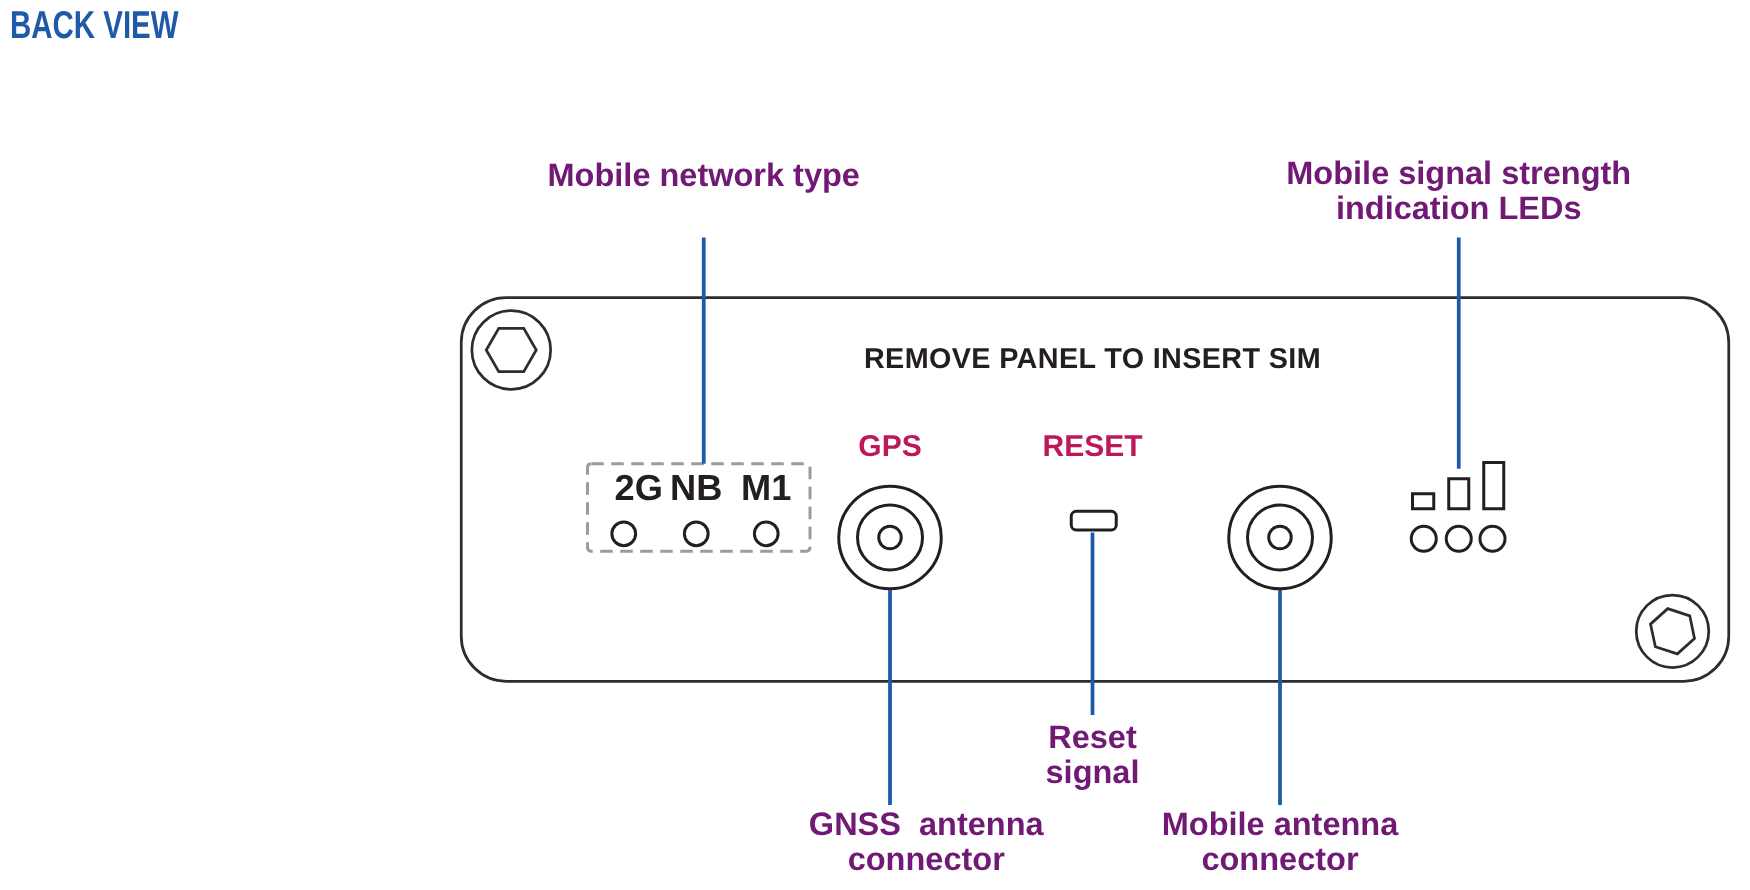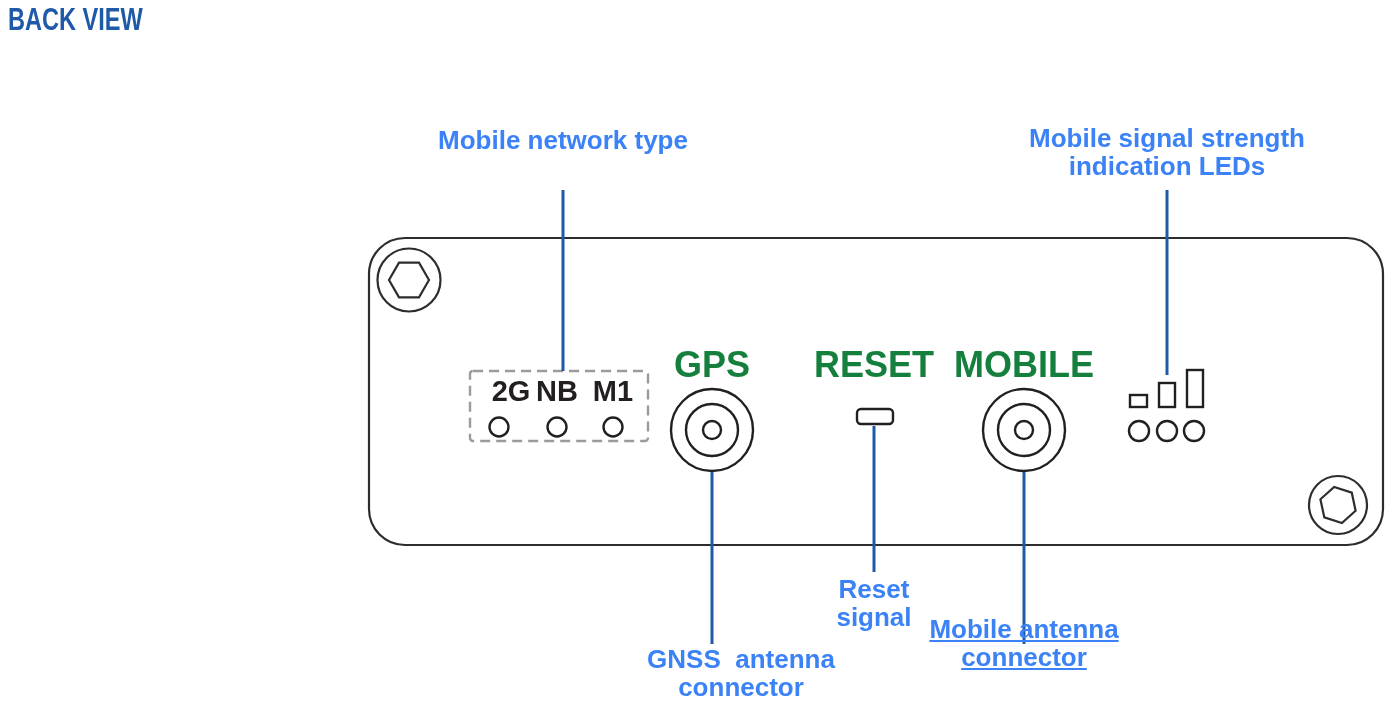--- a/index.html
+++ b/index.html
@@ -19,32 +19,32 @@
     font-size: 31px;
     font-weight: 700;
     color: #1E5AA8;
     letter-spacing: 0px;
     transform: scaleX(0.76);
     transform-origin: left top;
     white-space: nowrap;
   }
 
   .callout {
-    color: #3b82f6;
+    color: #701a75;
     font-weight: 700;
     font-size: 26px;
     line-height: 28px;
     text-align: center;
   }
   .callout .line { white-space: pre; }
 
   .device-label {
-    color: #15803d;
+    color: #be185d;
     font-weight: 700;
-    font-size: 36px;
+    font-size: 24px;
     text-align: center;
     white-space: nowrap;
   }
 
   .sim-notice {
     left: 674px; top: 273px; width: 400px;
     color: #231F20;
     font-weight: 700;
     font-size: 23px;
     letter-spacing: 0.3px;
@@ -134,37 +134,37 @@
 
   <div class="txt callout" style="left:398px; top:126px; width:330px;">
     <div class="line">Mobile network type</div>
   </div>
 
   <div class="txt callout" style="left:1002px; top:124px; width:330px;">
     <div class="line">Mobile signal strength</div>
     <div class="line">indication LEDs</div>
   </div>
 
+  <div class="txt sim-notice">REMOVE PANEL TO INSERT SIM</div>
 
   <div class="txt device-label" style="left:647px; top:344px; width:130px;">GPS</div>
   <div class="txt device-label" style="left:794px; top:344px; width:160px;">RESET</div>
-  <div class="txt device-label" style="left:944px; top:344px; width:160px;">MOBILE</div>
 
   <div class="led-label led-2g">2G</div>
   <div class="led-label led-nb">NB</div>
   <div class="led-label led-m1">M1</div>
 
   <div class="txt callout" style="left:774px; top:575px; width:200px;">
     <div class="line">Reset</div>
     <div class="line">signal</div>
   </div>
 
   <div class="txt callout" style="left:576px; top:645px; width:330px;">
     <div class="line">GNSS  antenna</div>
     <div class="line">connector</div>
   </div>
 
-  <div class="txt callout" style="left:859px; top:615px; width:330px;text-decoration:underline;">
+  <div class="txt callout" style="left:859px; top:645px; width:330px;">
     <div class="line">Mobile antenna</div>
     <div class="line">connector</div>
   </div>
 
 </div>
 
 </body></html>

